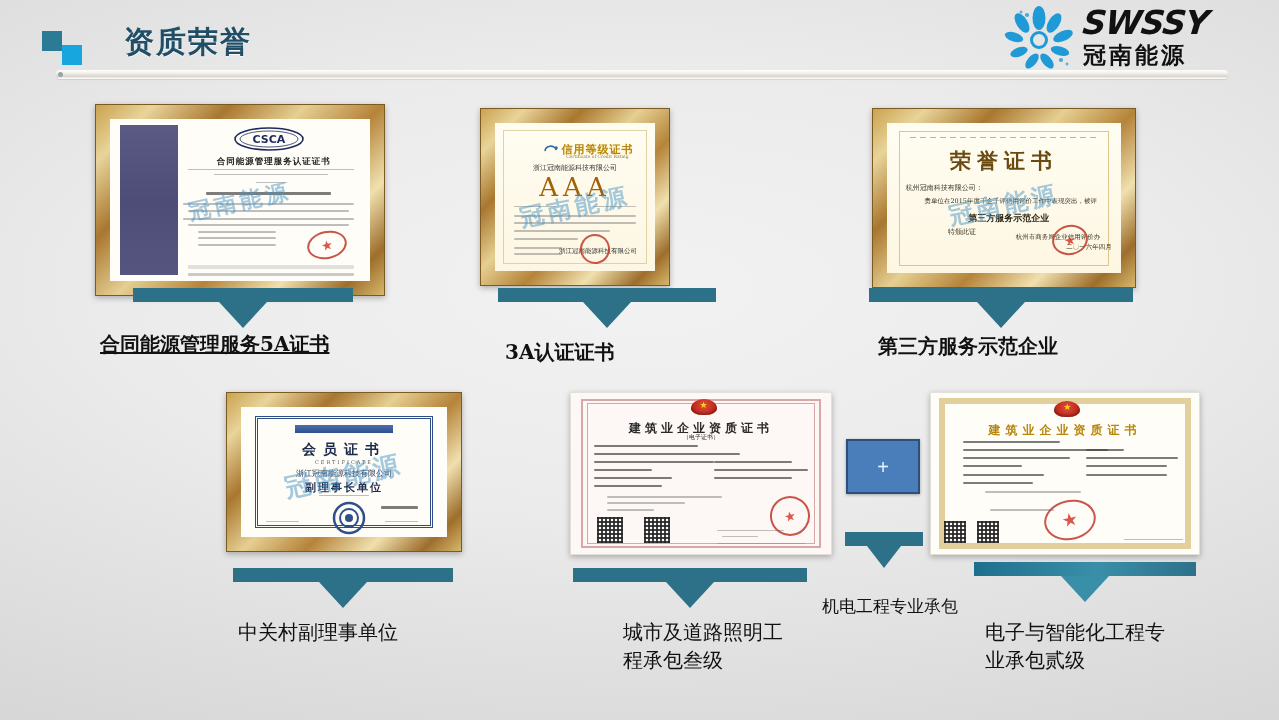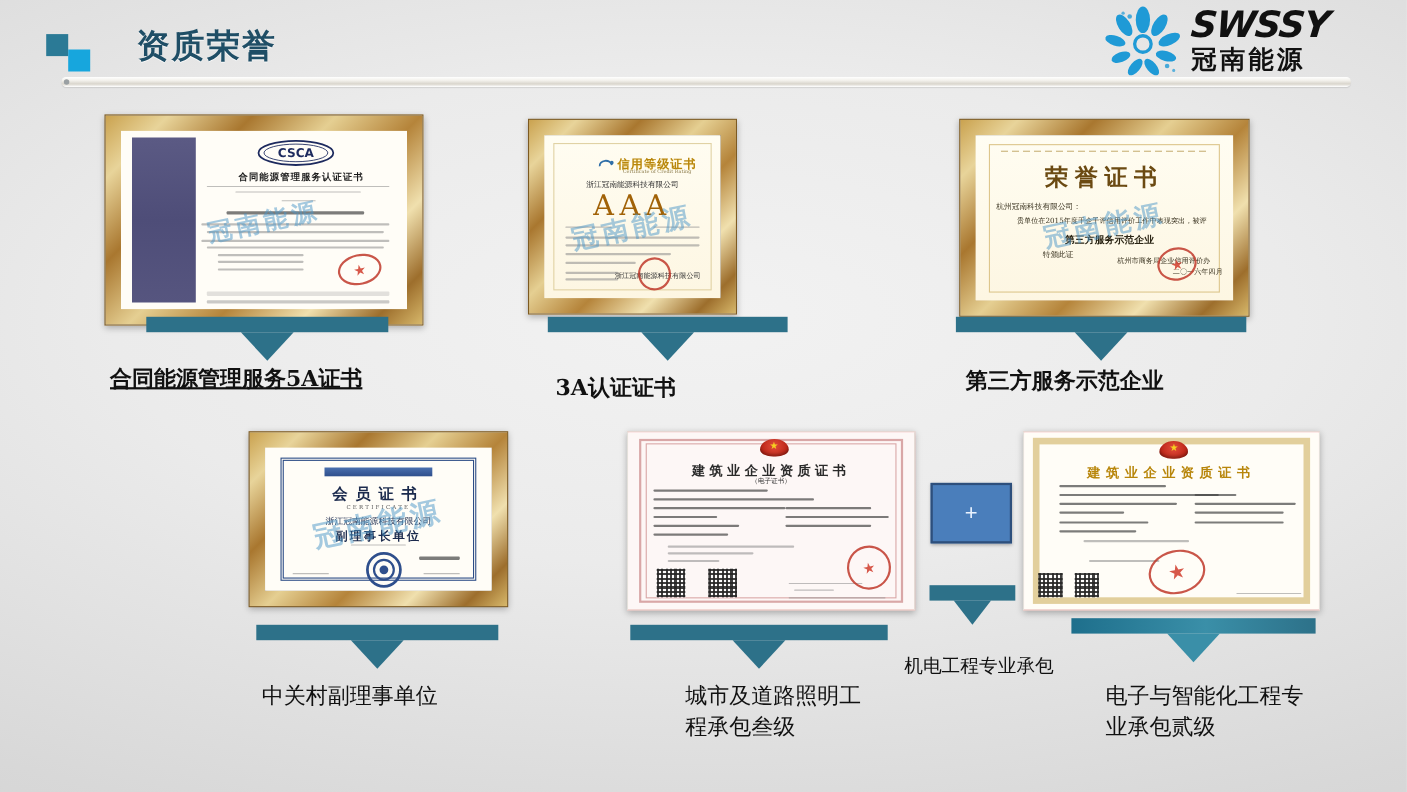--- a/index.html
+++ b/index.html
@@ -60,21 +60,21 @@
     background:
       linear-gradient(135deg,#caa24f 0%,#e8d49a 12%,#a9772f 28%,#e5cf92 44%,#b5843a 60%,#f0e0ae 76%,#9d6e2c 90%,#d7b86b 100%);
     border:1px solid #7d5a21;
   }
   .frame.gold .mat{
     width:100%;height:100%;background:#fff;
     box-shadow:inset 0 0 3px rgba(0,0,0,.35);
     position:relative;overflow:hidden;
   }
   
-  .frame.plain{background:#fca5a5;border:1px solid #e3e0da;padding:0;}
+  .frame.plain{background:#0f766e;border:1px solid #e3e0da;padding:0;}
   .frame.plain .mat{width:100%;height:100%;position:relative;overflow:hidden;background:#fff;}
 
   
   .paper{position:absolute;inset:0;background:#fffdf7;}
   .paper.cream{background:linear-gradient(180deg,#fffdf2 0%,#fdf6e2 100%);}
   .paper.pink{background:#fdf7f6;}
 
   
   .inner-border{position:absolute;inset:6%;border:2px solid #cbb27a;}
   .inner-border.blue{border:3px double #2d4d86;}
@@ -408,14 +408,14 @@
           <span class="star" style="font-size:18px;">★</span>
         </div>
       <div class="ln" style="left:72%;bottom:9%;width:22%;height:1px;"></div>
     </div>
   </div>
 </div>
 <div class="arrow grad" style="left:974px;top:562px;width:222px;">
   <div class="bar"></div>
     <div class="tip"></div>
 </div>
-<div class="caption" style="left:985px;top:618px;width:250px;margin-left:20px;">电子与智能化工程专
+<div class="caption" style="left:985px;top:618px;width:250px;">电子与智能化工程专
 业承包贰级</div>
 
 </body></html>

